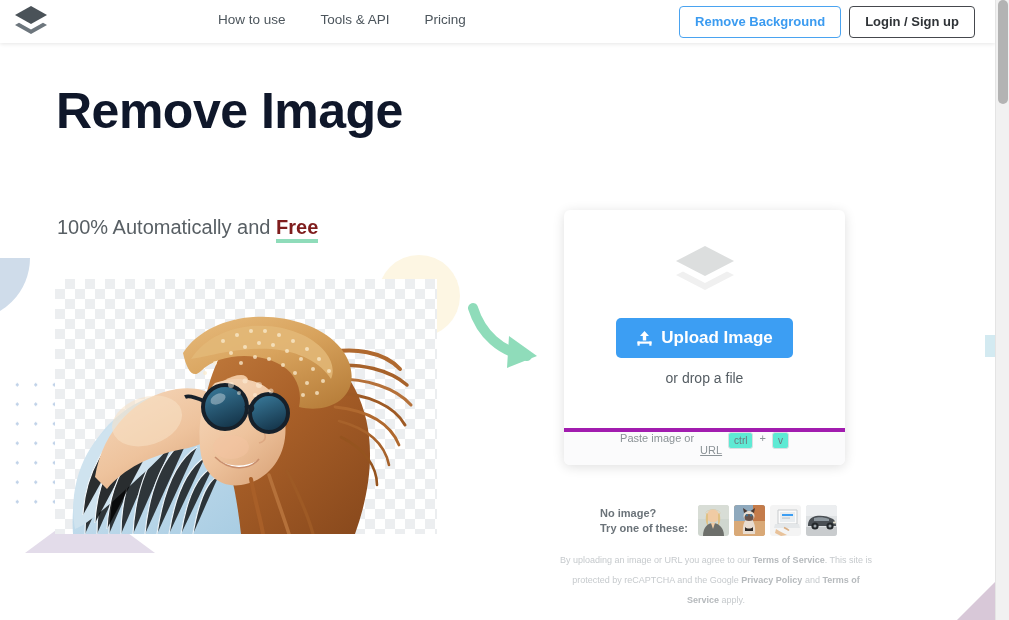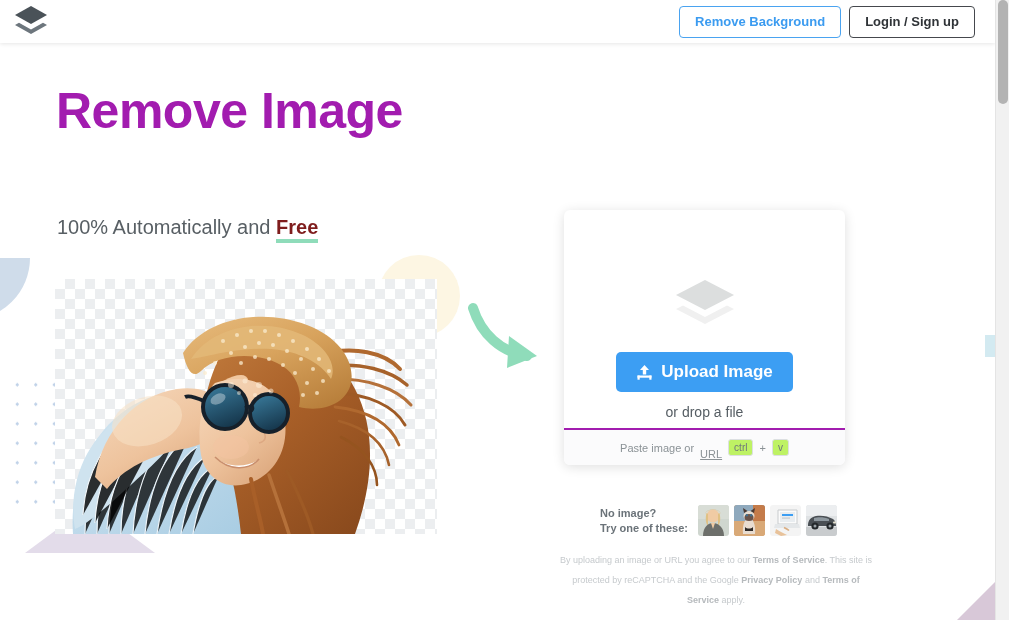--- a/index.html
+++ b/index.html
@@ -123,21 +123,21 @@
   }
 
   
   .hero-title {
     position: absolute;
     left: 56px; top: 80px;
     width: 460px;
     font-size: 50px;
     line-height: 62px;
     font-weight: bold;
-    color: #a21caf;
+    color: #0f172a;
     letter-spacing: -0.5px;
     z-index: 10;
   }
   .hero-sub {
     position: absolute;
     left: 57px; top: 216px;
     font-size: 20px;
     color: #585f64;
     z-index: 10;
   }
@@ -182,21 +182,21 @@
     z-index: 20;
     display: flex;
     flex-direction: column;
   }
   .card-body {
     flex: 1;
     position: relative;
     display: flex;
     flex-direction: column;
     align-items: center;
-    justify-content: flex-end;
+    justify-content: center;
     padding-bottom: 8px;
   }
   .stack-icon { margin-bottom: 26px; }
 
   .upload-btn {
     background: #3c9ef3;
     color: #ffffff;
     border: none;
     border-radius: 5px;
     font-size: 17px;
@@ -209,40 +209,40 @@
     cursor: pointer;
     line-height: 20px;
   }
   .drop-text {
     margin-top: 12px;
     font-size: 14px;
     color: #555d63;
   }
   .card-foot {
     height: 37px;
-    border-top: 2px solid #a21caf;
+    border-top: 4px solid #a21caf;
     background: #fbfbfc;
     border-radius: 0 0 6px 6px;
     display: flex;
-    align-items: center;
+    align-items: flex-start;
     justify-content: center;
     gap: 6px;
     font-size: 11px;
     color: #8b9296;
   }
   .card-foot .url-link {
     color: #8b9296;
     text-decoration: underline;
     cursor: pointer;
     margin-top: 12px;
   }
   .kbd {
     border: 1px solid #dcdfe2;
     border-radius: 3px;
-    background: #bef264;
+    background: #5eead4;
     padding: 2px 5px;
     font-size: 10px;
     color: #6e7removed;
     color: #6e767c;
     line-height: 11px;
   }
   .plus { color: #8b9296; font-size: 11px; }
 
   
   .samples {
@@ -314,20 +314,25 @@
 
   <div class="header">
 
     <div class="logo-wrap">
       <svg class="logo-icon" viewBox="0 0 34 30">
         <polygon points="17,1 33,10 17,19 1,10" fill="#4a5258"></polygon>
         <polygon points="17,29 1,20 5,17.7 17,24.5 29,17.7 33,20" fill="#6d767d"></polygon>
       </svg>
     </div>
 
+    <div class="nav">
+      <a href="#">How to use</a>
+      <a href="#">Tools &amp; API</a>
+      <a href="#">Pricing</a>
+    </div>
 
     <div class="hdr-btns">
       <div class="btn-outline btn-blue">Remove Background</div>
       <div class="btn-outline btn-dark">Login / Sign up</div>
     </div>
   </div>
 
   <div class="hero-title">
     <div>Remove Image</div>
   </div>

